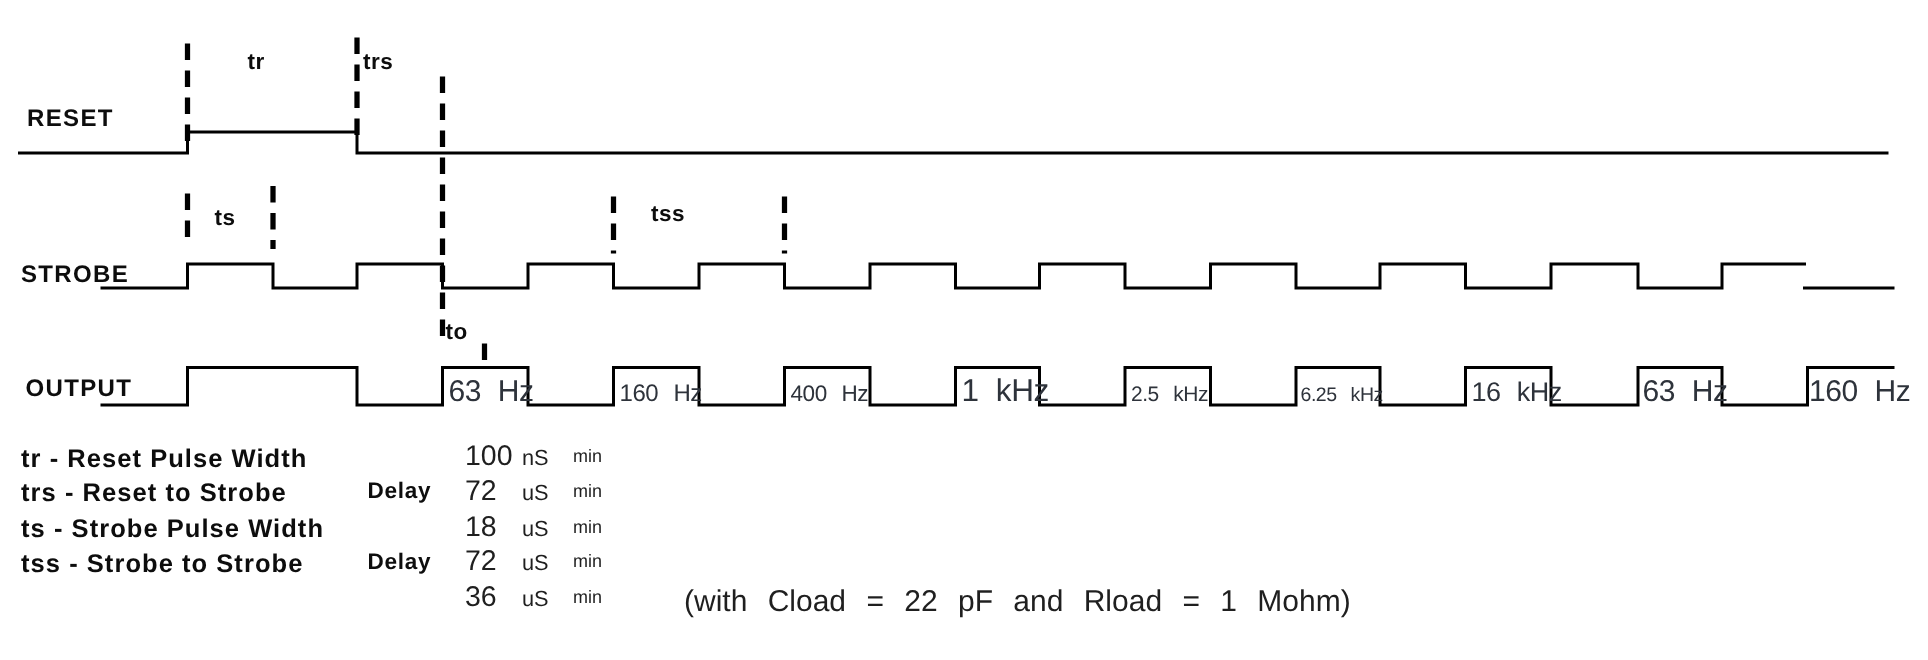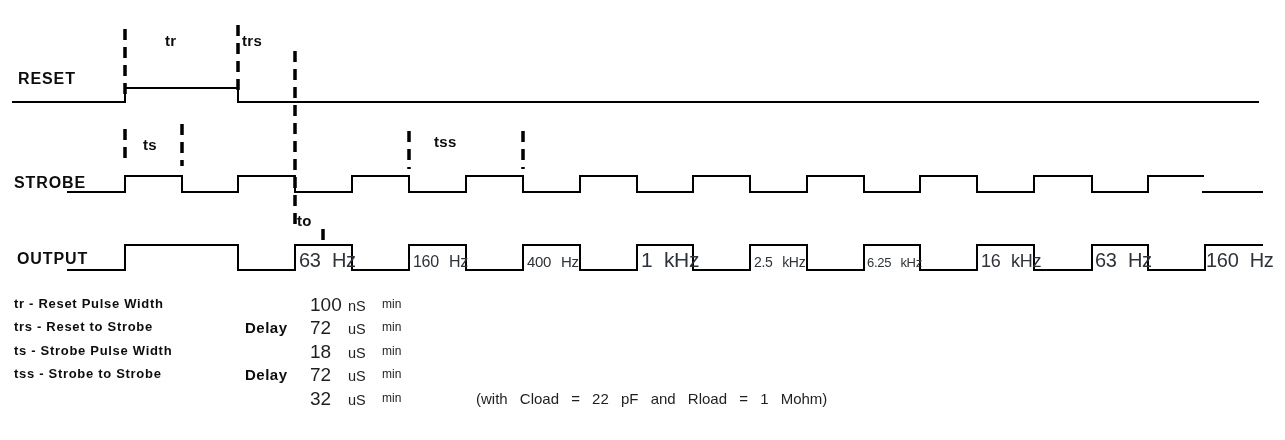--- a/index.html
+++ b/index.html
@@ -14,26 +14,26 @@
   .canvas svg{position:absolute;left:0;top:0;}
 
   
   .sig-label{font-family:"Liberation Sans",sans-serif;font-weight:bold;font-size:16px;letter-spacing:0.9px;fill:#0d0d0d;}
   .tim-label{font-family:"Liberation Sans",sans-serif;font-weight:bold;font-size:15px;letter-spacing:0.3px;fill:#0d0d0d;}
   .freq-label{font-family:"Liberation Sans",sans-serif;fill:#2e333b;word-spacing:6px;letter-spacing:-0.3px;}
 
   
   .legend{position:absolute;left:14px;top:296px;width:900px;}
   .lg-row{position:relative;height:23.4px;}
-  .lg-name{position:absolute;left:0;top:0;font-weight:bold;font-size:13px;letter-spacing:0.7px;color:#0d0d0d;white-space:nowrap;}
+  .lg-name{position:absolute;left:0;top:0;font-weight:bold;font-size:17px;letter-spacing:0.7px;color:#0d0d0d;white-space:nowrap;}
   .lg-delay{position:absolute;left:231px;top:0;font-weight:bold;font-size:15px;letter-spacing:0.5px;color:#0d0d0d;}
   .lg-num{position:absolute;left:296px;top:-2px;width:34px;text-align:left;font-size:19px;color:#1f1f1f;}
   .lg-unit{position:absolute;left:334px;top:2px;font-size:14.5px;color:#1f1f1f;}
   .lg-min{position:absolute;left:368px;top:1px;font-size:12px;color:#1f1f1f;}
-  .note{position:absolute;left:476px;top:390px;font-size:15px;word-spacing:8px;color:#1f1f1f;white-space:nowrap;}
+  .note{position:absolute;left:456px;top:390px;font-size:20px;word-spacing:8px;color:#1f1f1f;white-space:nowrap;}
 </style>
 </head>
 <body>
 
 <div class="canvas">
 
   <svg id="wave-svg" width="1285" height="440" viewBox="0 0 1285 440">
       <polyline points="13,102 125,102 125,88 238,88 238,102 1258,102" fill="none" stroke="#000000" stroke-width="2" stroke-linejoin="miter" stroke-linecap="square"></polyline>
       <text x="18" y="84" class="sig-label">RESET</text>
       <polyline points="68,192 125,192 125,176 182,176 182,192 238,192 238,176 295,176 295,192 352,192 352,176 409,176 409,192 466,192 466,176 523,176 523,192 580,192 580,176 637,176 637,192 693,192 693,176 750,176 750,192 807,192 807,176 864,176 864,192 920,192 920,176 977,176 977,192 1034,192 1034,176 1092,176 1092,192 1148,192 1148,176 1203,176" fill="none" stroke="#000000" stroke-width="2" stroke-linejoin="miter" stroke-linecap="square"></polyline>
@@ -89,21 +89,21 @@
     </div>
     <div class="lg-row">
       <span class="lg-name">tss - Strobe to Strobe</span>
       <span class="lg-delay">Delay</span>
       <span class="lg-num">72</span>
       <span class="lg-unit">uS</span>
       <span class="lg-min">min</span>
     </div>
     <div class="lg-row">
       <span class="lg-delay"></span>
-      <span class="lg-num">32</span>
+      <span class="lg-num">36</span>
       <span class="lg-unit">uS</span>
       <span class="lg-min">min</span>
     </div>
   </div>
 
   <div class="note">(with Cload = 22 pF and Rload = 1 Mohm)</div>
 
 </div>
 
 </body></html>

